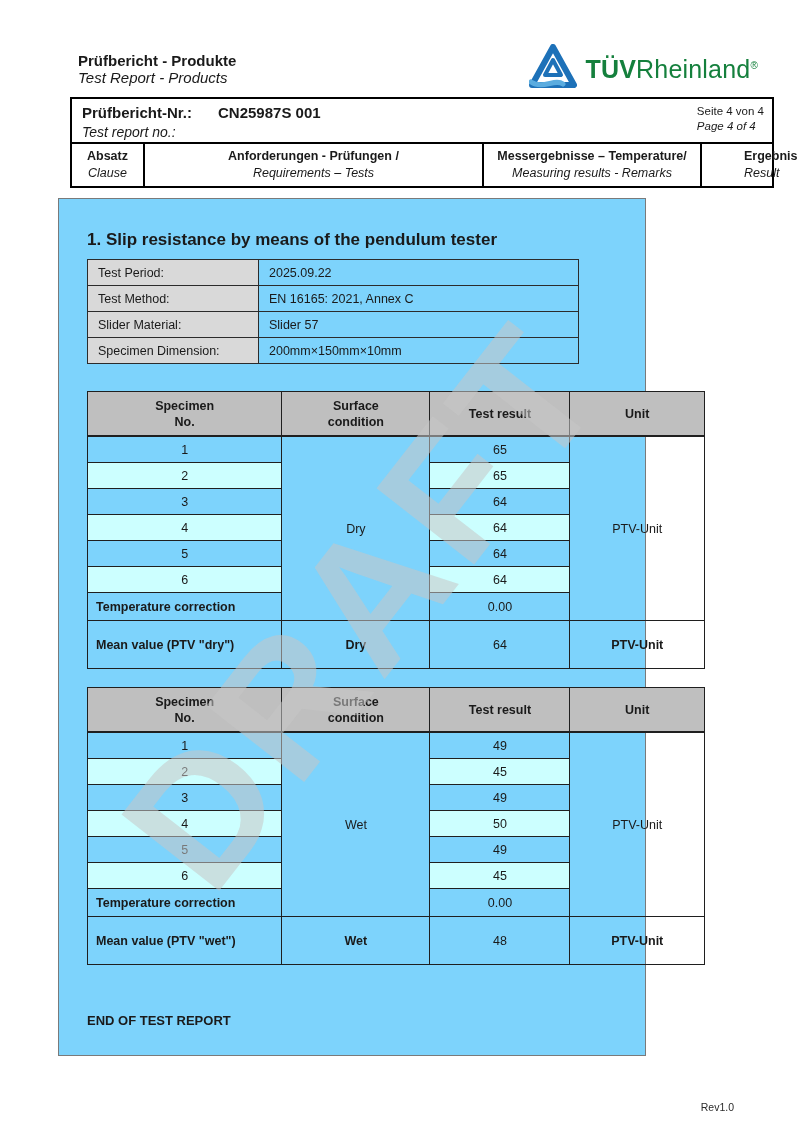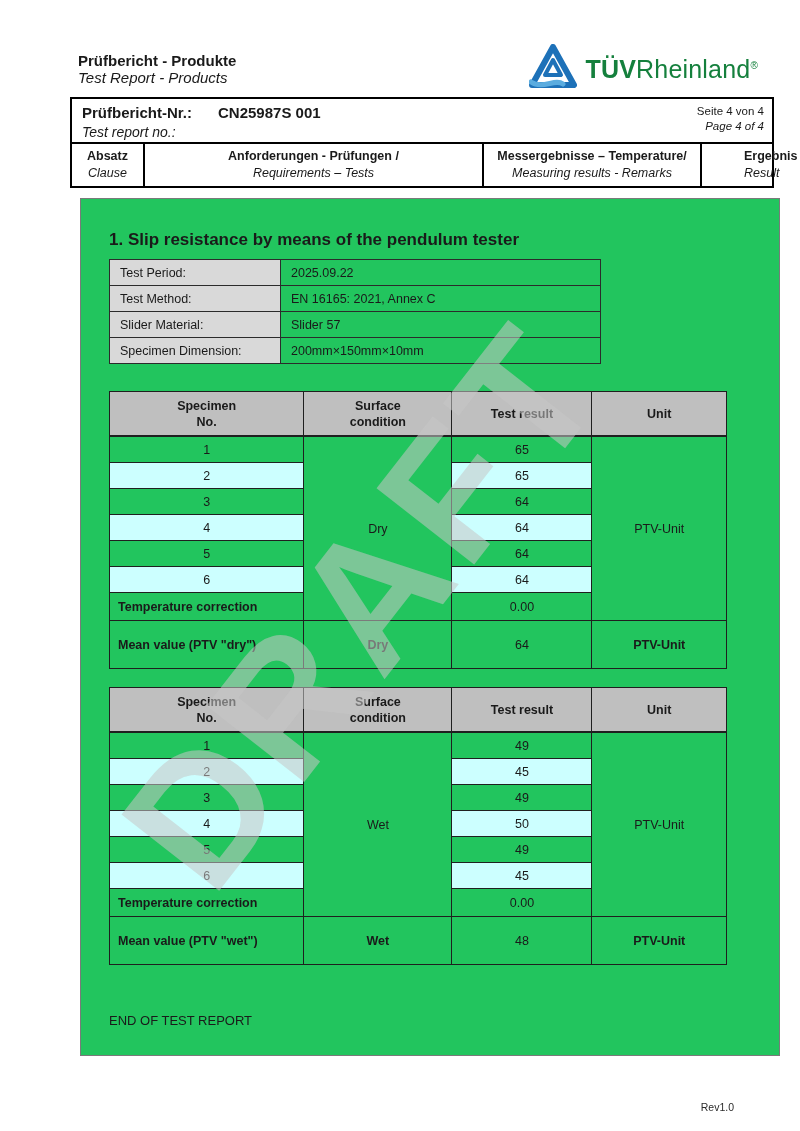--- a/index.html
+++ b/index.html
@@ -16,30 +16,30 @@
   .logo-text{font-size:25px;color:#15803d;letter-spacing:0.2px;white-space:nowrap;}
   .logo-text .tuv{font-weight:bold;}
   .logo-text sup{font-size:10px;vertical-align:super;}
 
   
   .report-box{position:absolute;left:70px;top:97px;width:700px;border:2.5px solid #000;background:#fff;}
   .rb-top{position:relative;height:40px;border-bottom:2px solid #000;padding:3px 10px 0 10px;}
   .rb-nr{font-size:15px;font-weight:bold;line-height:21px;}
   .rb-nr .nr-val{margin-left:26px;}
   .rb-nr-en{font-size:14px;font-style:italic;line-height:18px;}
-  .rb-page{position:absolute;right:8px;top:5px;text-align:right;font-size:11.5px;line-height:15px;}
+  .rb-page{position:absolute;right:8px;top:5px;font-size:11.5px;line-height:15px;}
   .rb-cols{display:flex;}
   .rb-col{padding:4px 2px;text-align:center;font-size:12.5px;line-height:17px;border-right:2px solid #000;box-sizing:border-box;}
   .rb-col:last-child{border-right:none;}
   .rb-col .de{font-weight:bold;display:block;}
   .rb-col .en{font-style:italic;display:block;}
   .c1{width:73px;}.c2{flex:1;}.c3{width:218px;}.c4{width:70px;padding-left:42px;}
 
   
-  .content-box{position:absolute;left:80px;top:198px;width:700px;height:858px;border:1px solid #7a7a7a;box-sizing:border-box;background:#22c55e;}
+  .content-box{position:absolute;left:58px;top:198px;width:588px;height:858px;border:1px solid #7a7a7a;box-sizing:border-box;background:#7dd3fc;}
   .inner{padding-left:28px;}
   .section-title{margin-top:31px;font-size:17px;font-weight:bold;}
 
   table{border-collapse:collapse;}
   .info-table{margin-top:9px;width:492px;border:1.5px solid #2b2b2b;}
   .info-table td{border:1px solid #2b2b2b;height:25px;font-size:12.5px;padding:0 0 0 10px;}
   .info-table td.lbl{width:160px;background:#d9d9d9;}
 
   .dtab{width:618px;border:1.5px solid #1f1f1f;}
   .dtab th{background:#bfbfbf;font-size:12.5px;font-weight:bold;height:41px;border:1px solid #1f1f1f;border-bottom:2px solid #1f1f1f;text-align:center;line-height:16px;}
@@ -47,21 +47,21 @@
   .dtab td{border:1px solid #1f1f1f;font-size:12.5px;text-align:center;height:25px;padding:0;}
   .dtab tr.hl td{background:#ccffff;}
   .dtab td.lbl-left{text-align:left;padding-left:8px;font-weight:bold;}
   .dtab .temp-row td{height:27px;}
   .dtab tbody.mean td{height:47px;}
   .dtab tbody.mean td.lbl-left{font-weight:bold;}
   .dtab tbody.mean td.b{font-weight:bold;}
   .t1{margin-top:27px;}
   .t2{margin-top:18px;}
 
-  .end-text{margin-top:48px;font-size:13px;font-weight:normal;}
+  .end-text{margin-top:48px;font-size:13px;font-weight:bold;}
   .revision{position:absolute;right:66px;bottom:18px;font-size:10.5px;color:#2b2b2b;}
 
   
   .watermark{
     position:absolute;left:40px;top:510px;width:640px;height:200px;
     line-height:200px;text-align:center;font-size:180px;font-weight:bold;
     letter-spacing:8px;color:rgba(198,198,198,0.55);
     transform:rotate(-52deg);z-index:5;pointer-events:none;user-select:none;
   }
 </style>

